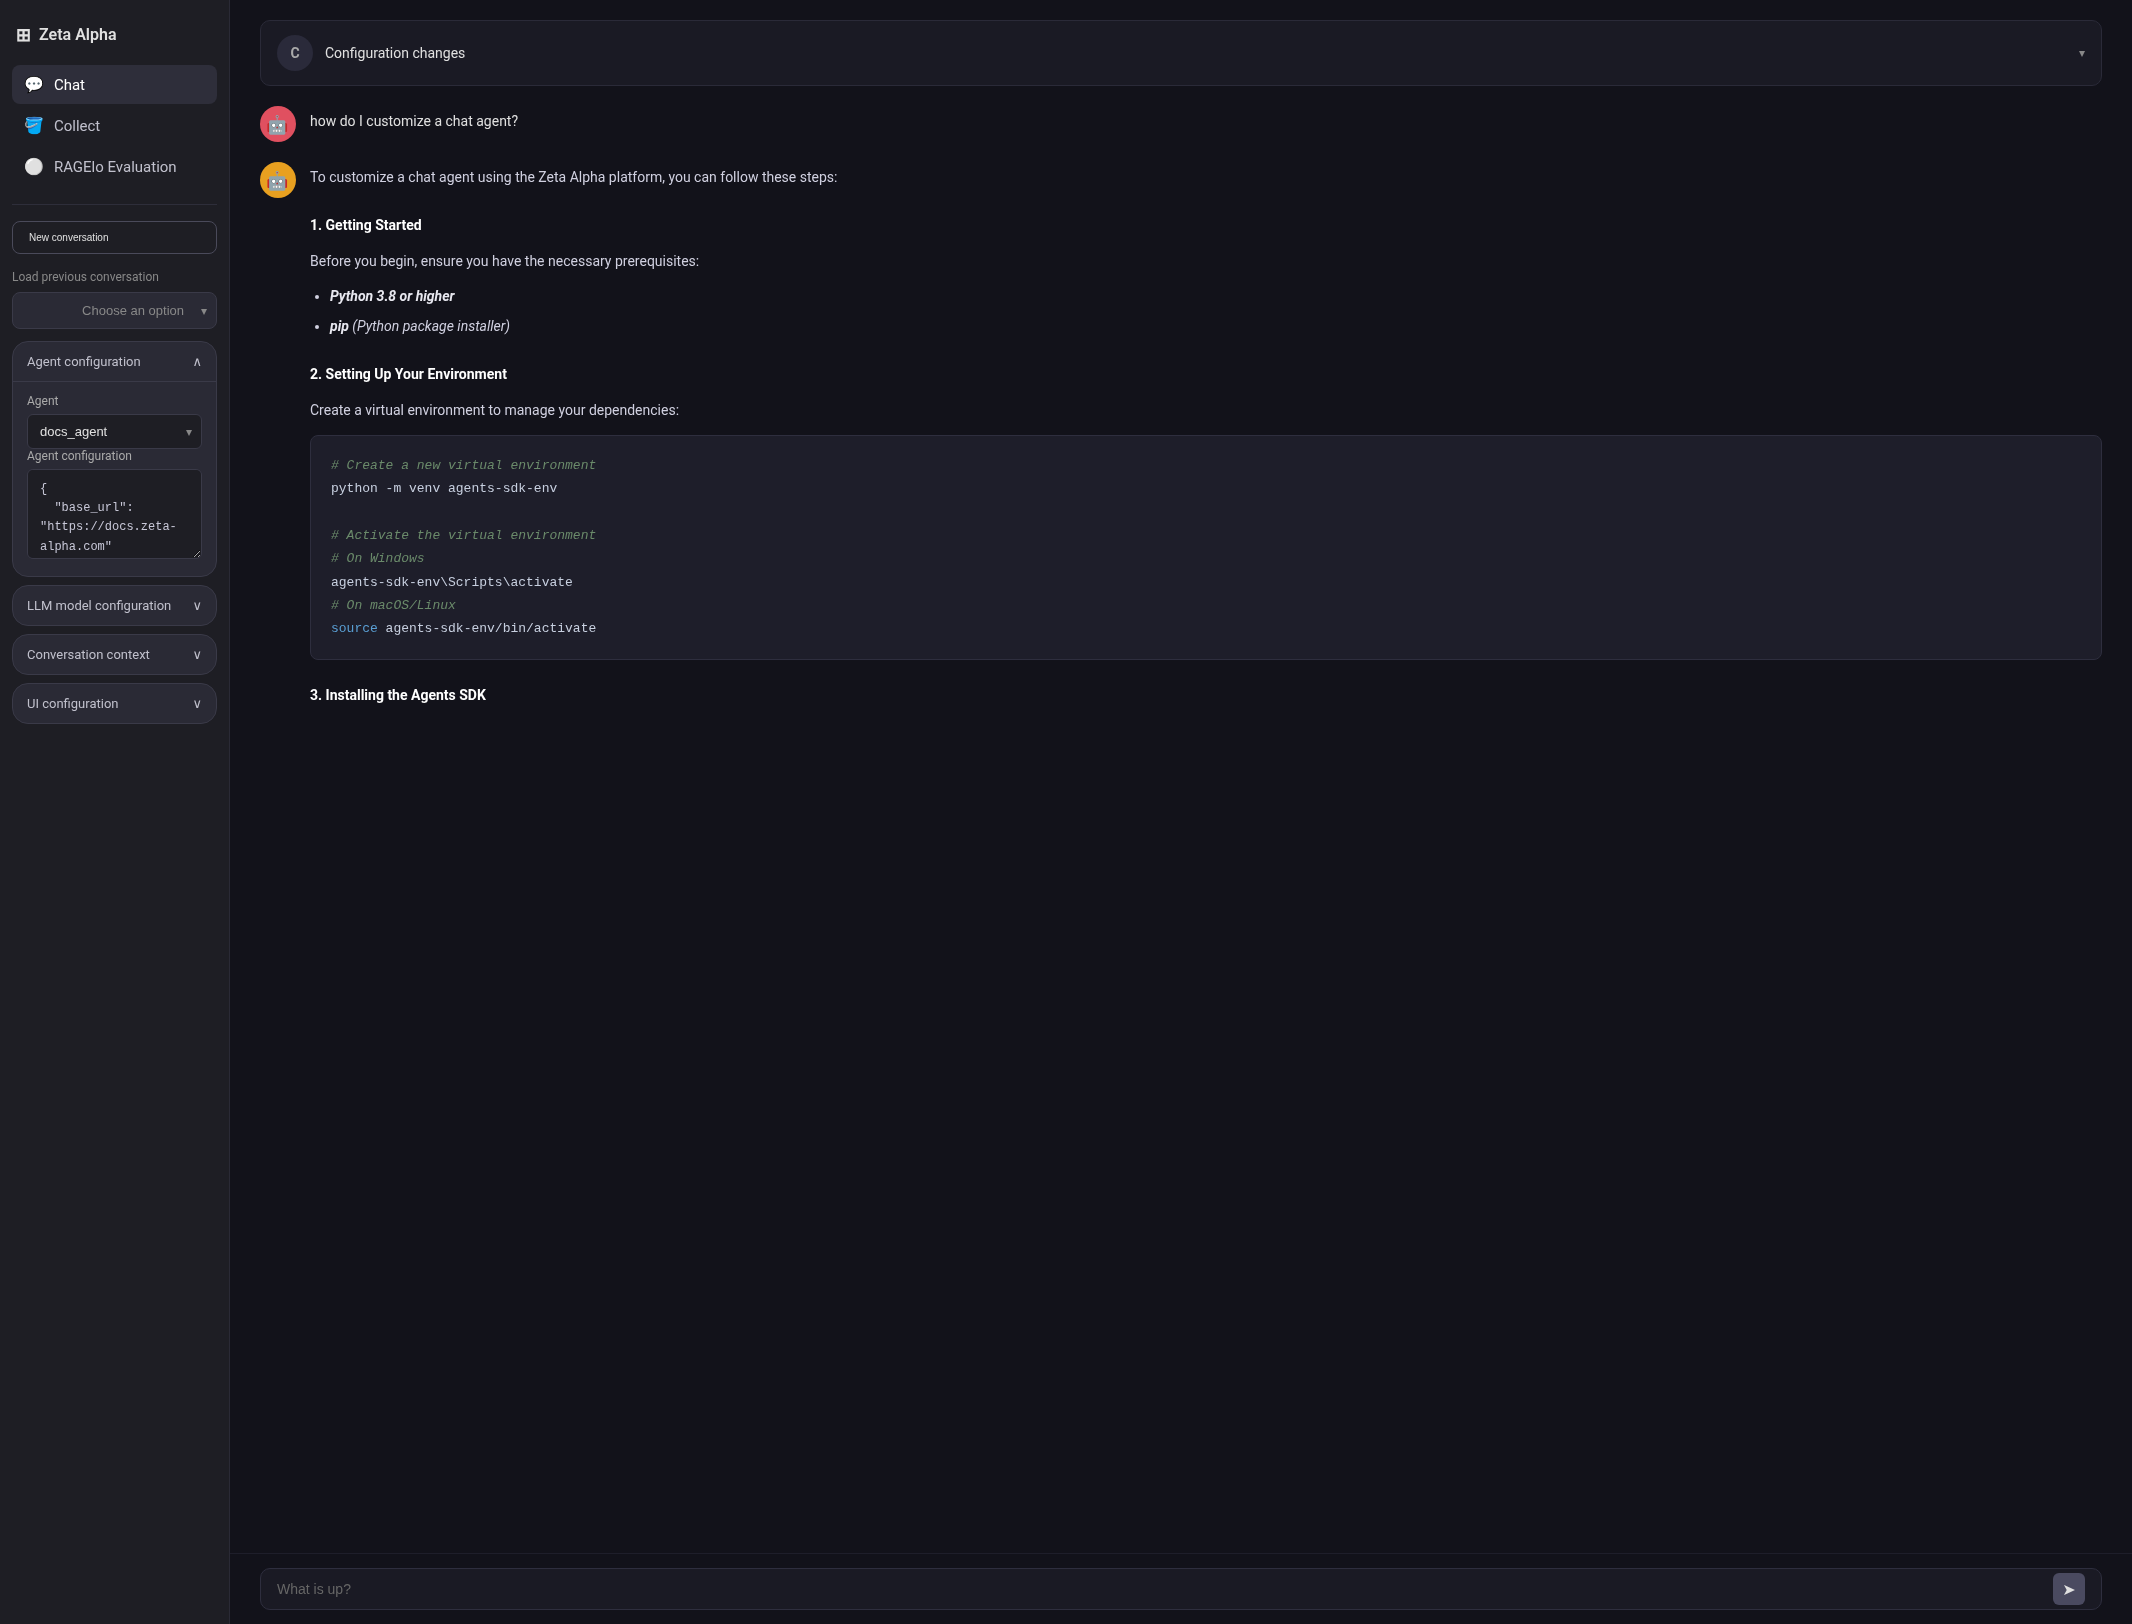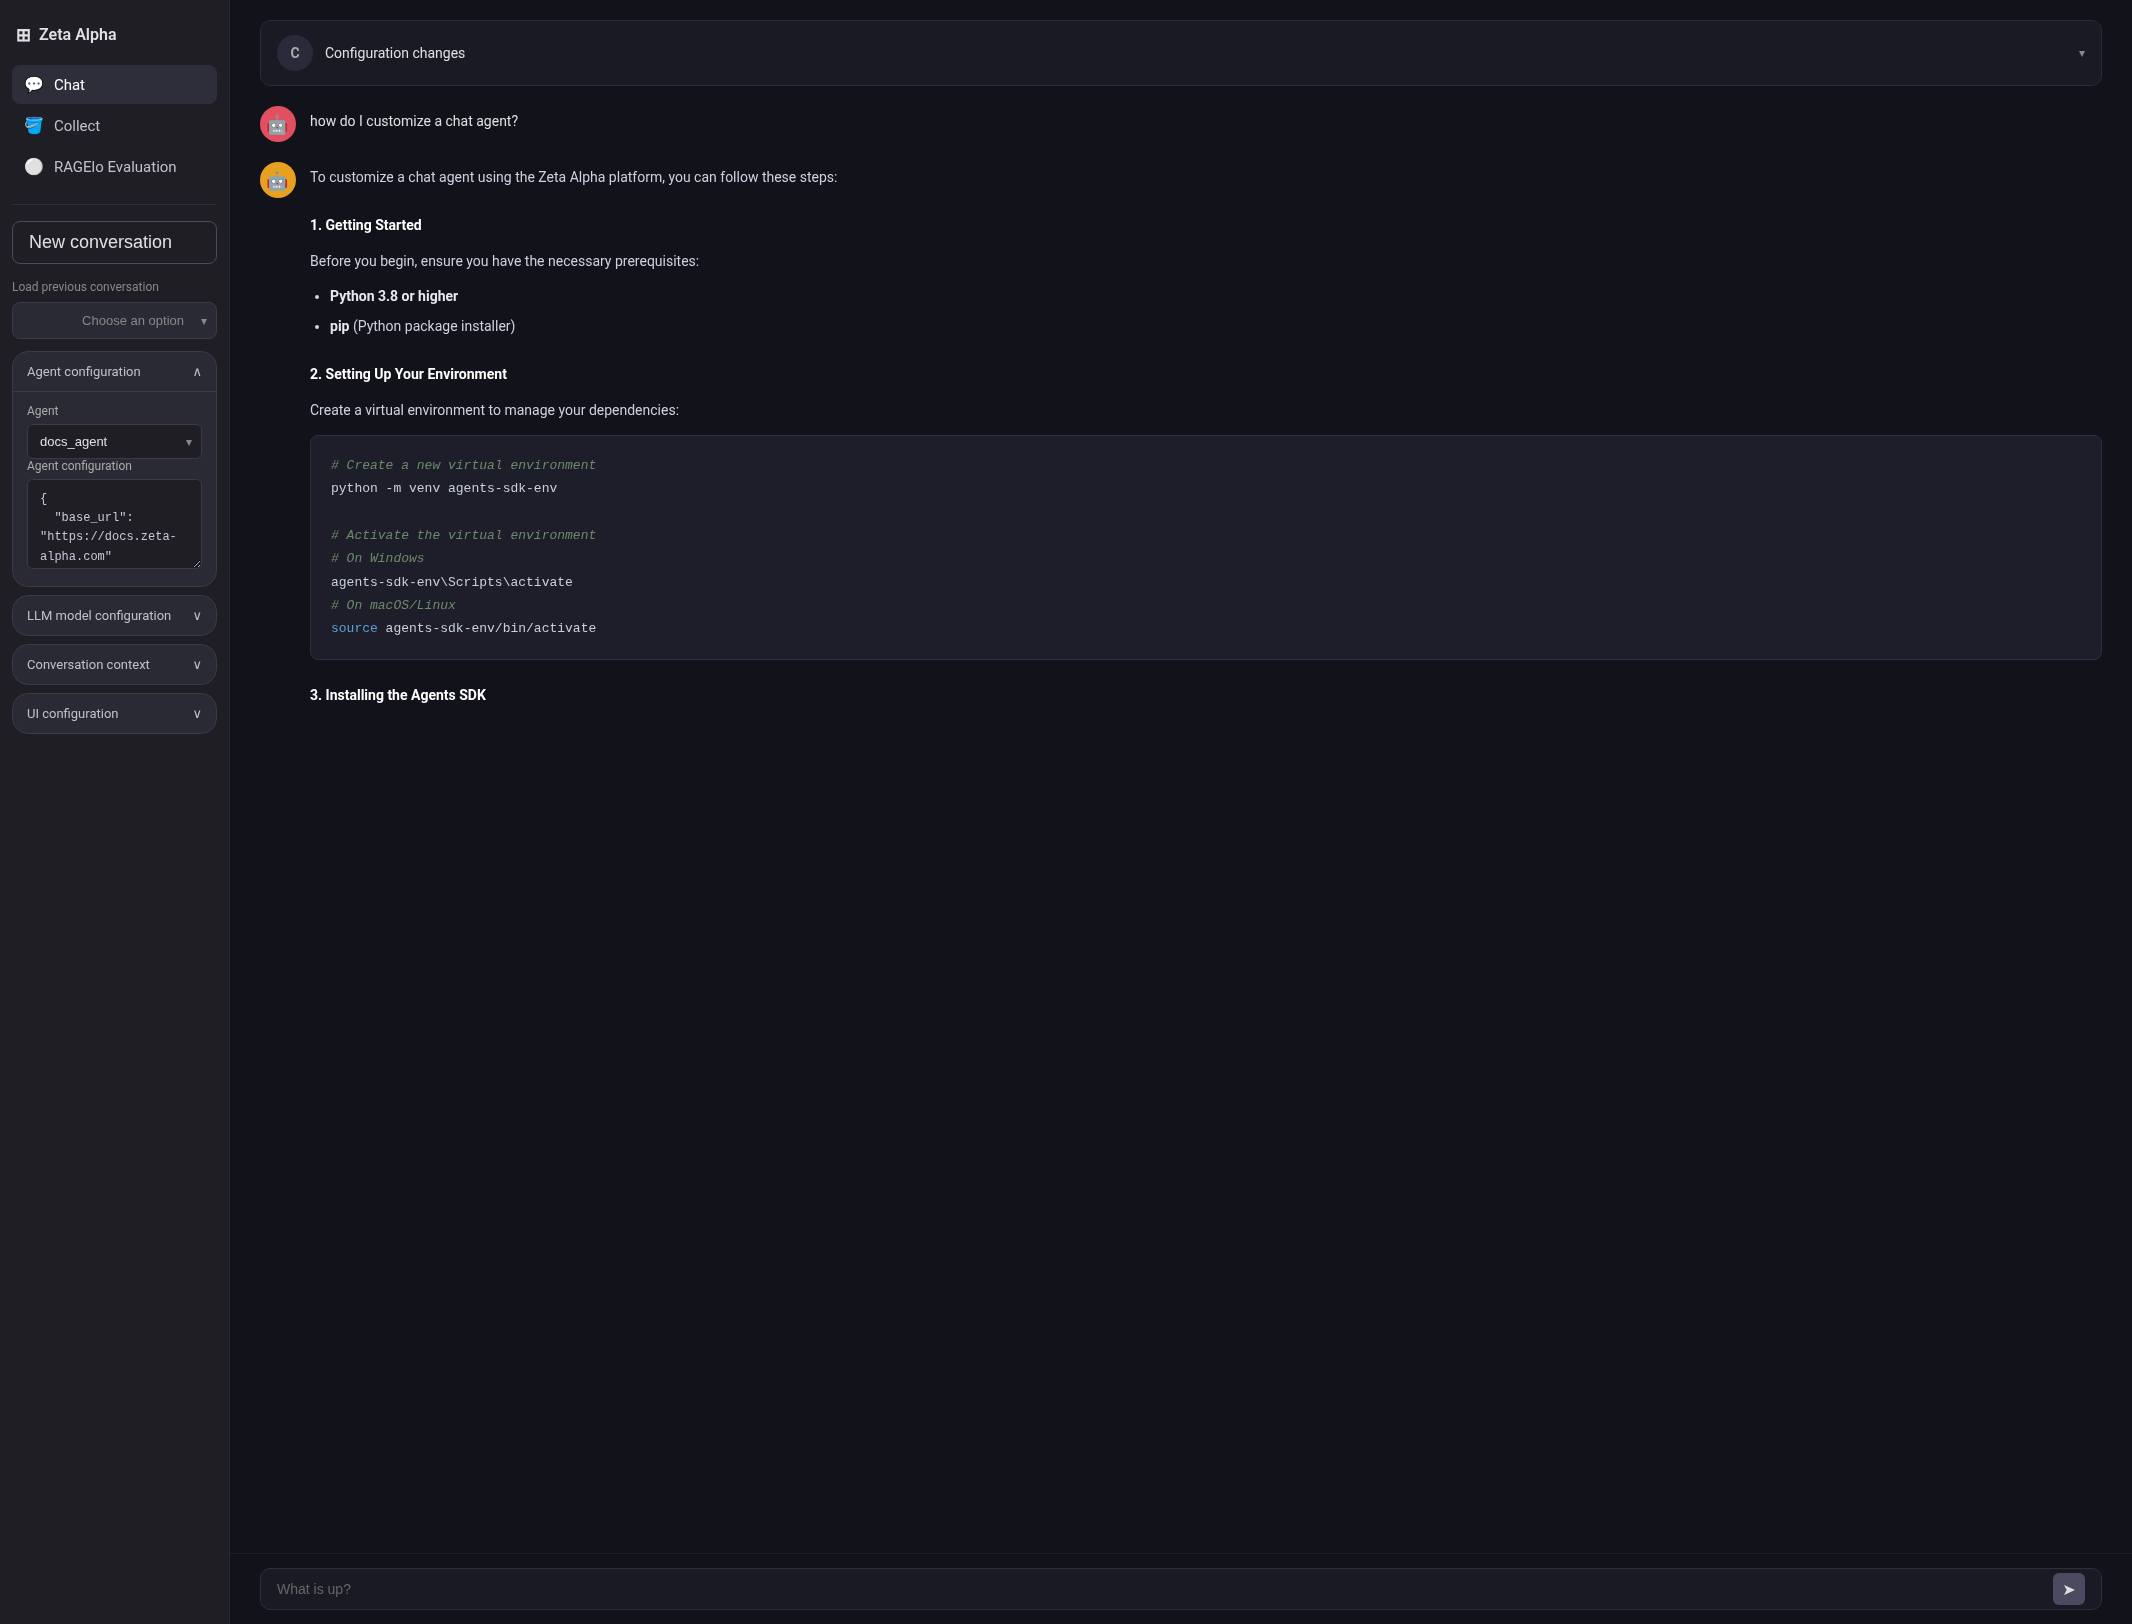--- a/index.html
+++ b/index.html
@@ -66,21 +66,21 @@
       margin: 16px 0;
     }
 
     .new-conversation-btn {
       background: transparent;
       border: 1px solid #4a4a5a;
       color: #e0e0e0;
       padding: 10px 16px;
       border-radius: 8px;
       cursor: pointer;
-      font-size: 18px;
+      font-size: 10px;
       margin-bottom: 16px;
       text-align: left;
       width: 100%;
     }
 
     .load-prev-label {
       font-size: 12px;
       color: #888;
       margin-bottom: 8px;
     }
@@ -277,20 +277,21 @@
       color: #ffffff;
       margin: 24px 0 12px;
     }
 
     .response-content p {
       margin-bottom: 12px;
     }
 
     .response-content ul {
       margin: 8px 0 8px 20px;
+      font-style: italic;
     }
 
     .response-content li {
       margin-bottom: 6px;
     }
 
     .response-content strong {
       font-weight: 700;
       color: #e8e8f0;
     }

